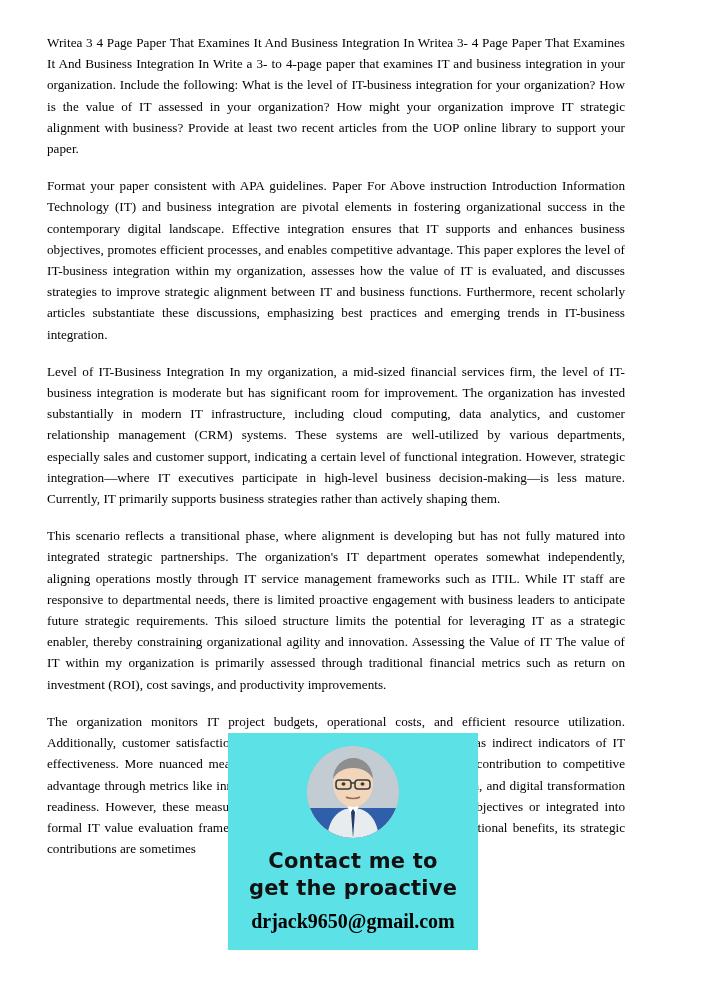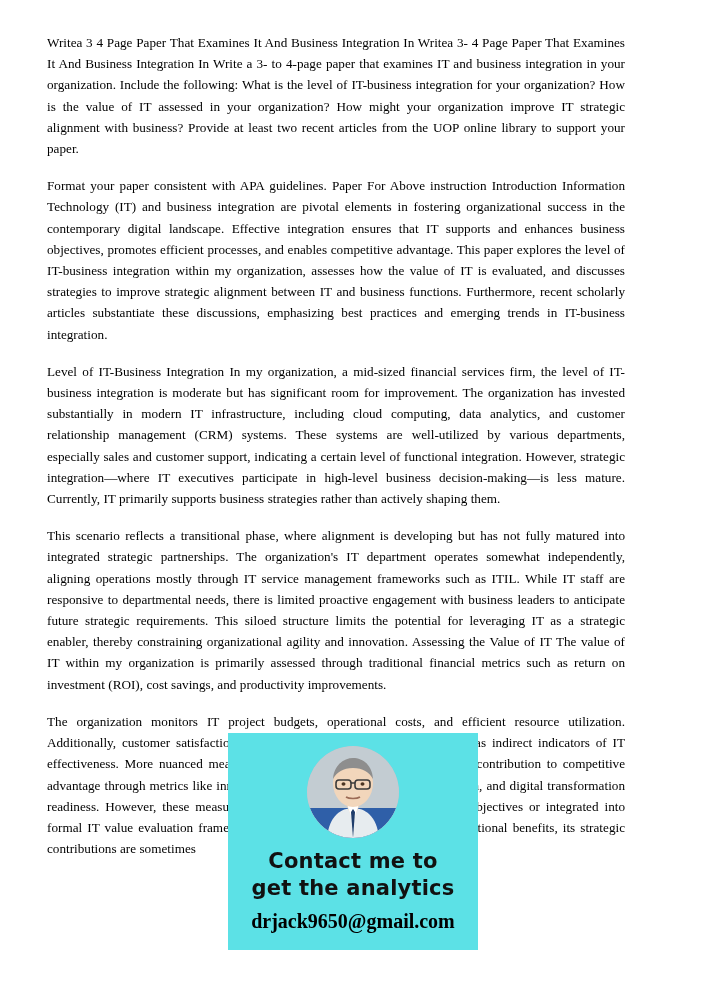--- a/index.html
+++ b/index.html
@@ -119,17 +119,17 @@
           <rect x="29" y="34" width="15" height="9" rx="3" fill="none" stroke="#3b3b3b" stroke-width="1.6"></rect>
           <rect x="48" y="34" width="15" height="9" rx="3" fill="none" stroke="#3b3b3b" stroke-width="1.6"></rect>
           <line x1="44" y1="37" x2="48" y2="37" stroke="#3b3b3b" stroke-width="1.6"></line>
           <ellipse cx="36.5" cy="38" rx="2" ry="1.8" fill="#4a3422"></ellipse>
           <ellipse cx="55.5" cy="38" rx="2" ry="1.8" fill="#4a3422"></ellipse>
           <path d="M39 51 C42 53 50 53 53 51" stroke="#9b6a55" stroke-width="1.6" fill="none"></path>
         </g>
       </svg>
     </div>
     <div class="overlay-line first">Contact me to</div>
-    <div class="overlay-line">get the analytics</div>
+    <div class="overlay-line">get the proactive</div>
     <div class="overlay-email">drjack9650@gmail.com</div>
   </div>
 
 </div>
 
 </body></html>

